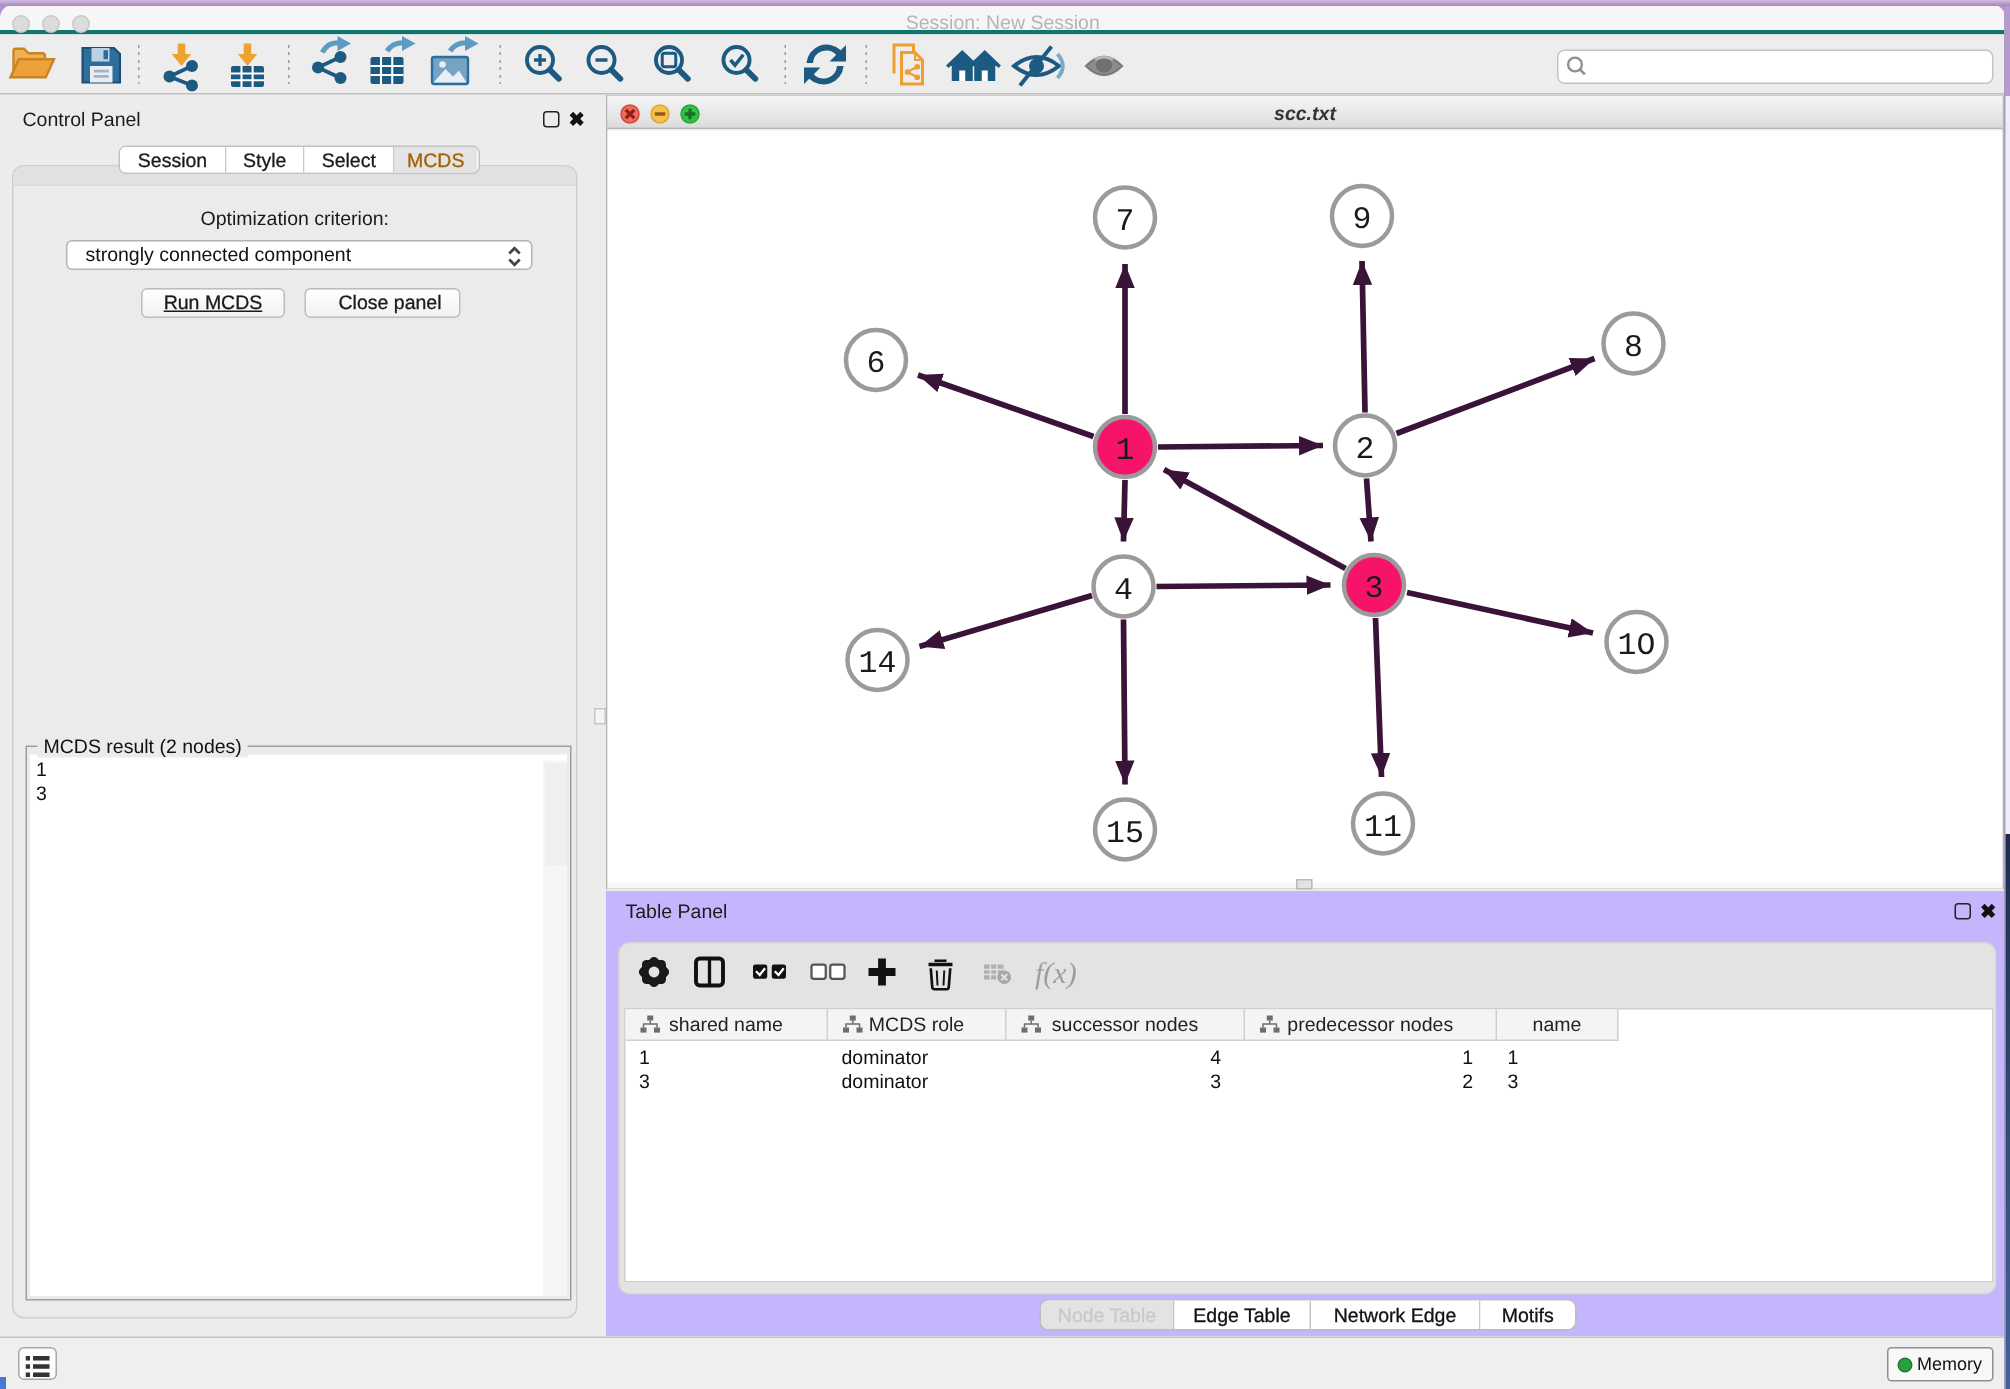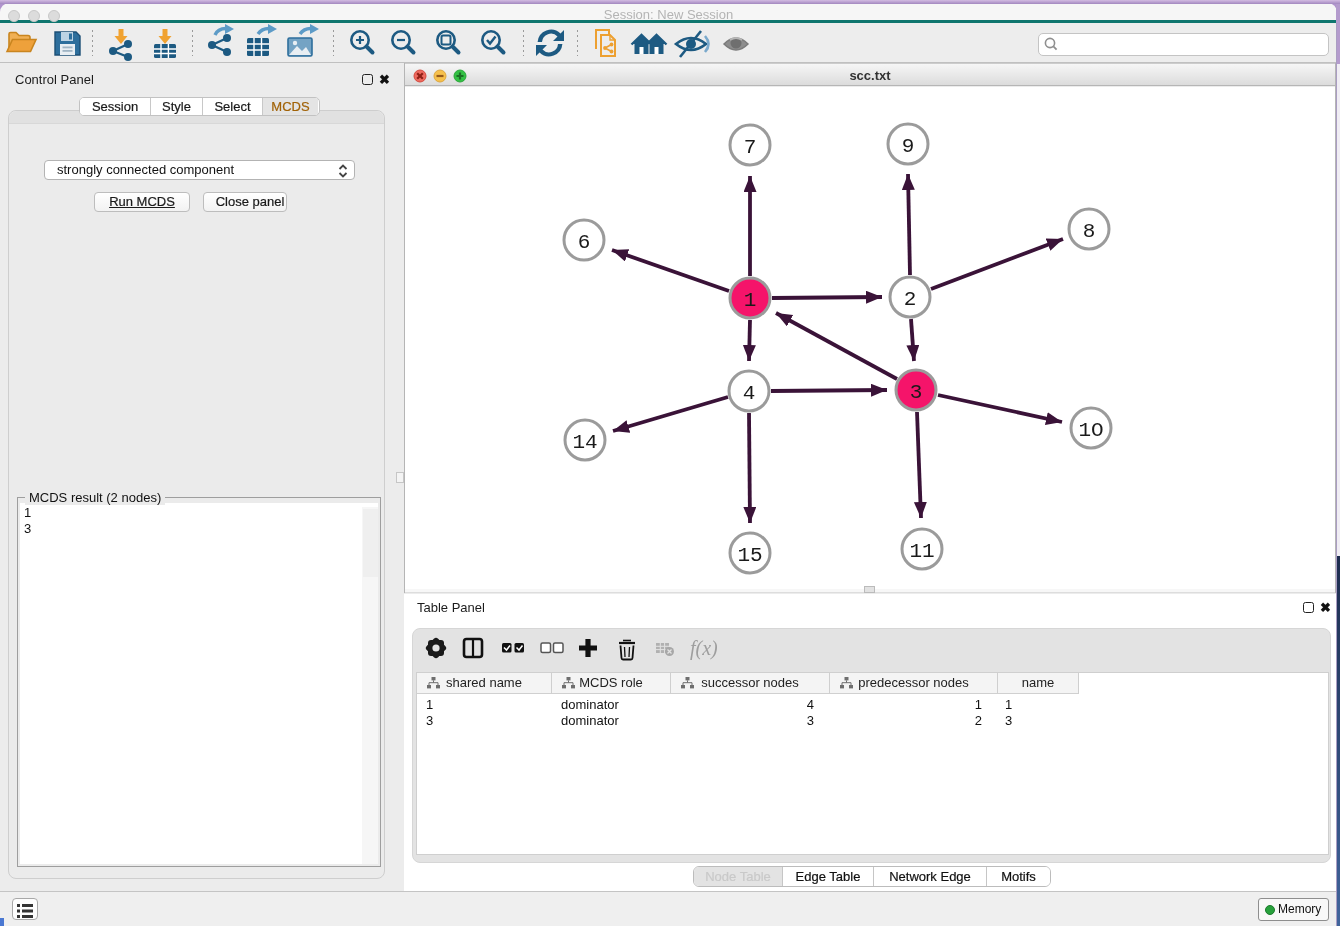--- a/index.html
+++ b/index.html
@@ -63,27 +63,27 @@
     font-size:13px; color:#111; padding:2px 0 0 4px; line-height:16px; }
   #mcdstrack { position:absolute; right:2px; top:9px; width:16px; height:357px; background:#f6f6f6; }
   #mcdsthumb { position:absolute; right:0; top:2px; width:15px; height:68px; background:#efefef; }
   
   #vhandle { left:396px; top:472px; width:8px; height:11px; background:#f4f4f4; border:1px solid #c6c6c6; z-index:6; }
   
   #netwin { left:404px; top:63px; width:932px; height:530px; z-index:4;
     border-left:1px solid #b5b5b5; border-right:1px solid #b5b5b5; }
   #nettitle { position:absolute; left:0; top:0; width:930px; height:23px;
     background:linear-gradient(#f6f6f6,#dcdcdc); border-top:1px solid #cccccc;
-    border-bottom:1px solid #b6b6b6; }
+    border-bottom:1px solid #b6b6b6;font-style:italic; }
   #nettitle .t { width:100%; text-align:center; font-size:13px; font-weight:bold; color:#333; margin-top:4px; }
   #netcanvas { position:absolute; left:0; top:24px; width:930px; height:502px; background:#fff; }
   #netstrip { position:absolute; left:0; top:526px; width:930px; height:4px; background:#f7f7f7; border-bottom:1px solid #dddddd; }
   #hhandle { left:864px; top:586px; width:11px; height:7px; background:#e2e2e2; border:1px solid #bbb; z-index:6; }
   
-  #tpanel { left:404px; top:594px; width:933px; height:297px; background:#ffffff; z-index:3; }
+  #tpanel { left:404px; top:594px; width:933px; height:297px; background:#c4b5fd; z-index:3; }
   #tcontainer { position:absolute; left:8px; top:34px; width:919px; height:235px;
     background:#e3e3e3; border:1px solid #d6d6d6; border-radius:8px; }
   #ttable { position:absolute; left:12px; top:78px; width:913px; height:183px; background:#fff;
     border:1px solid #cfcfcf; }
   #thead { position:absolute; left:0; top:0; height:21px; background:#f4f4f4;
     border-bottom:1px solid #d0d0d0; }
   .hcell { position:absolute; top:0; height:21px; border-right:1px solid #cfcfcf;
     font-size:13px; color:#222; text-align:center; line-height:20px; }
   .cell { position:absolute; font-size:13px; color:#111; height:16px; line-height:16px; }
   
@@ -259,27 +259,28 @@
   <div class="xico" style="left:379px;top:11px;">✖</div>
   <div id="tabpanel">
       <div class="topband"></div>
     </div>
   <div id="cptabs">
     <div class="tabbtn" style="width:71px;flex:none;">Session</div>
     <div class="tabbtn" style="width:52px;flex:none;">Style</div>
     <div class="tabbtn" style="width:60px;flex:none;">Select</div>
     <div class="tabbtn tabsel" style="width:55px;flex:none;">MCDS</div>
   </div>
+  <div id="optlabel">Optimization criterion:</div>
   <div id="combo">strongly connected component
     <svg style="position:absolute;right:5px;top:2px;" width="12" height="16">
       <path d="M2.5 6 L6 2.5 L9.5 6 M2.5 10 L6 13.5 L9.5 10" fill="none" stroke="#444" stroke-width="1.8"></path>
     </svg>
   </div>
   <div class="btn" style="left:94px;top:129px;width:96px;text-decoration:underline;">Run MCDS</div>
-  <div class="btn" style="left:203px;top:129px;width:84px;padding-left:10px;">Close panel</div>
+  <div class="btn" style="left:203px;top:129px;width:104px;padding-left:10px;">Close panel</div>
   <div id="mcdsbox">
     <div id="mcdswhite">1<br>3</div>
     <div id="mcdstrack">
         <div id="mcdsthumb"></div>
       </div>
     <div id="mcdslabel">MCDS result (2 nodes)</div>
   </div>
 </div>
 <div class="abs" id="vhandle"></div>
 

